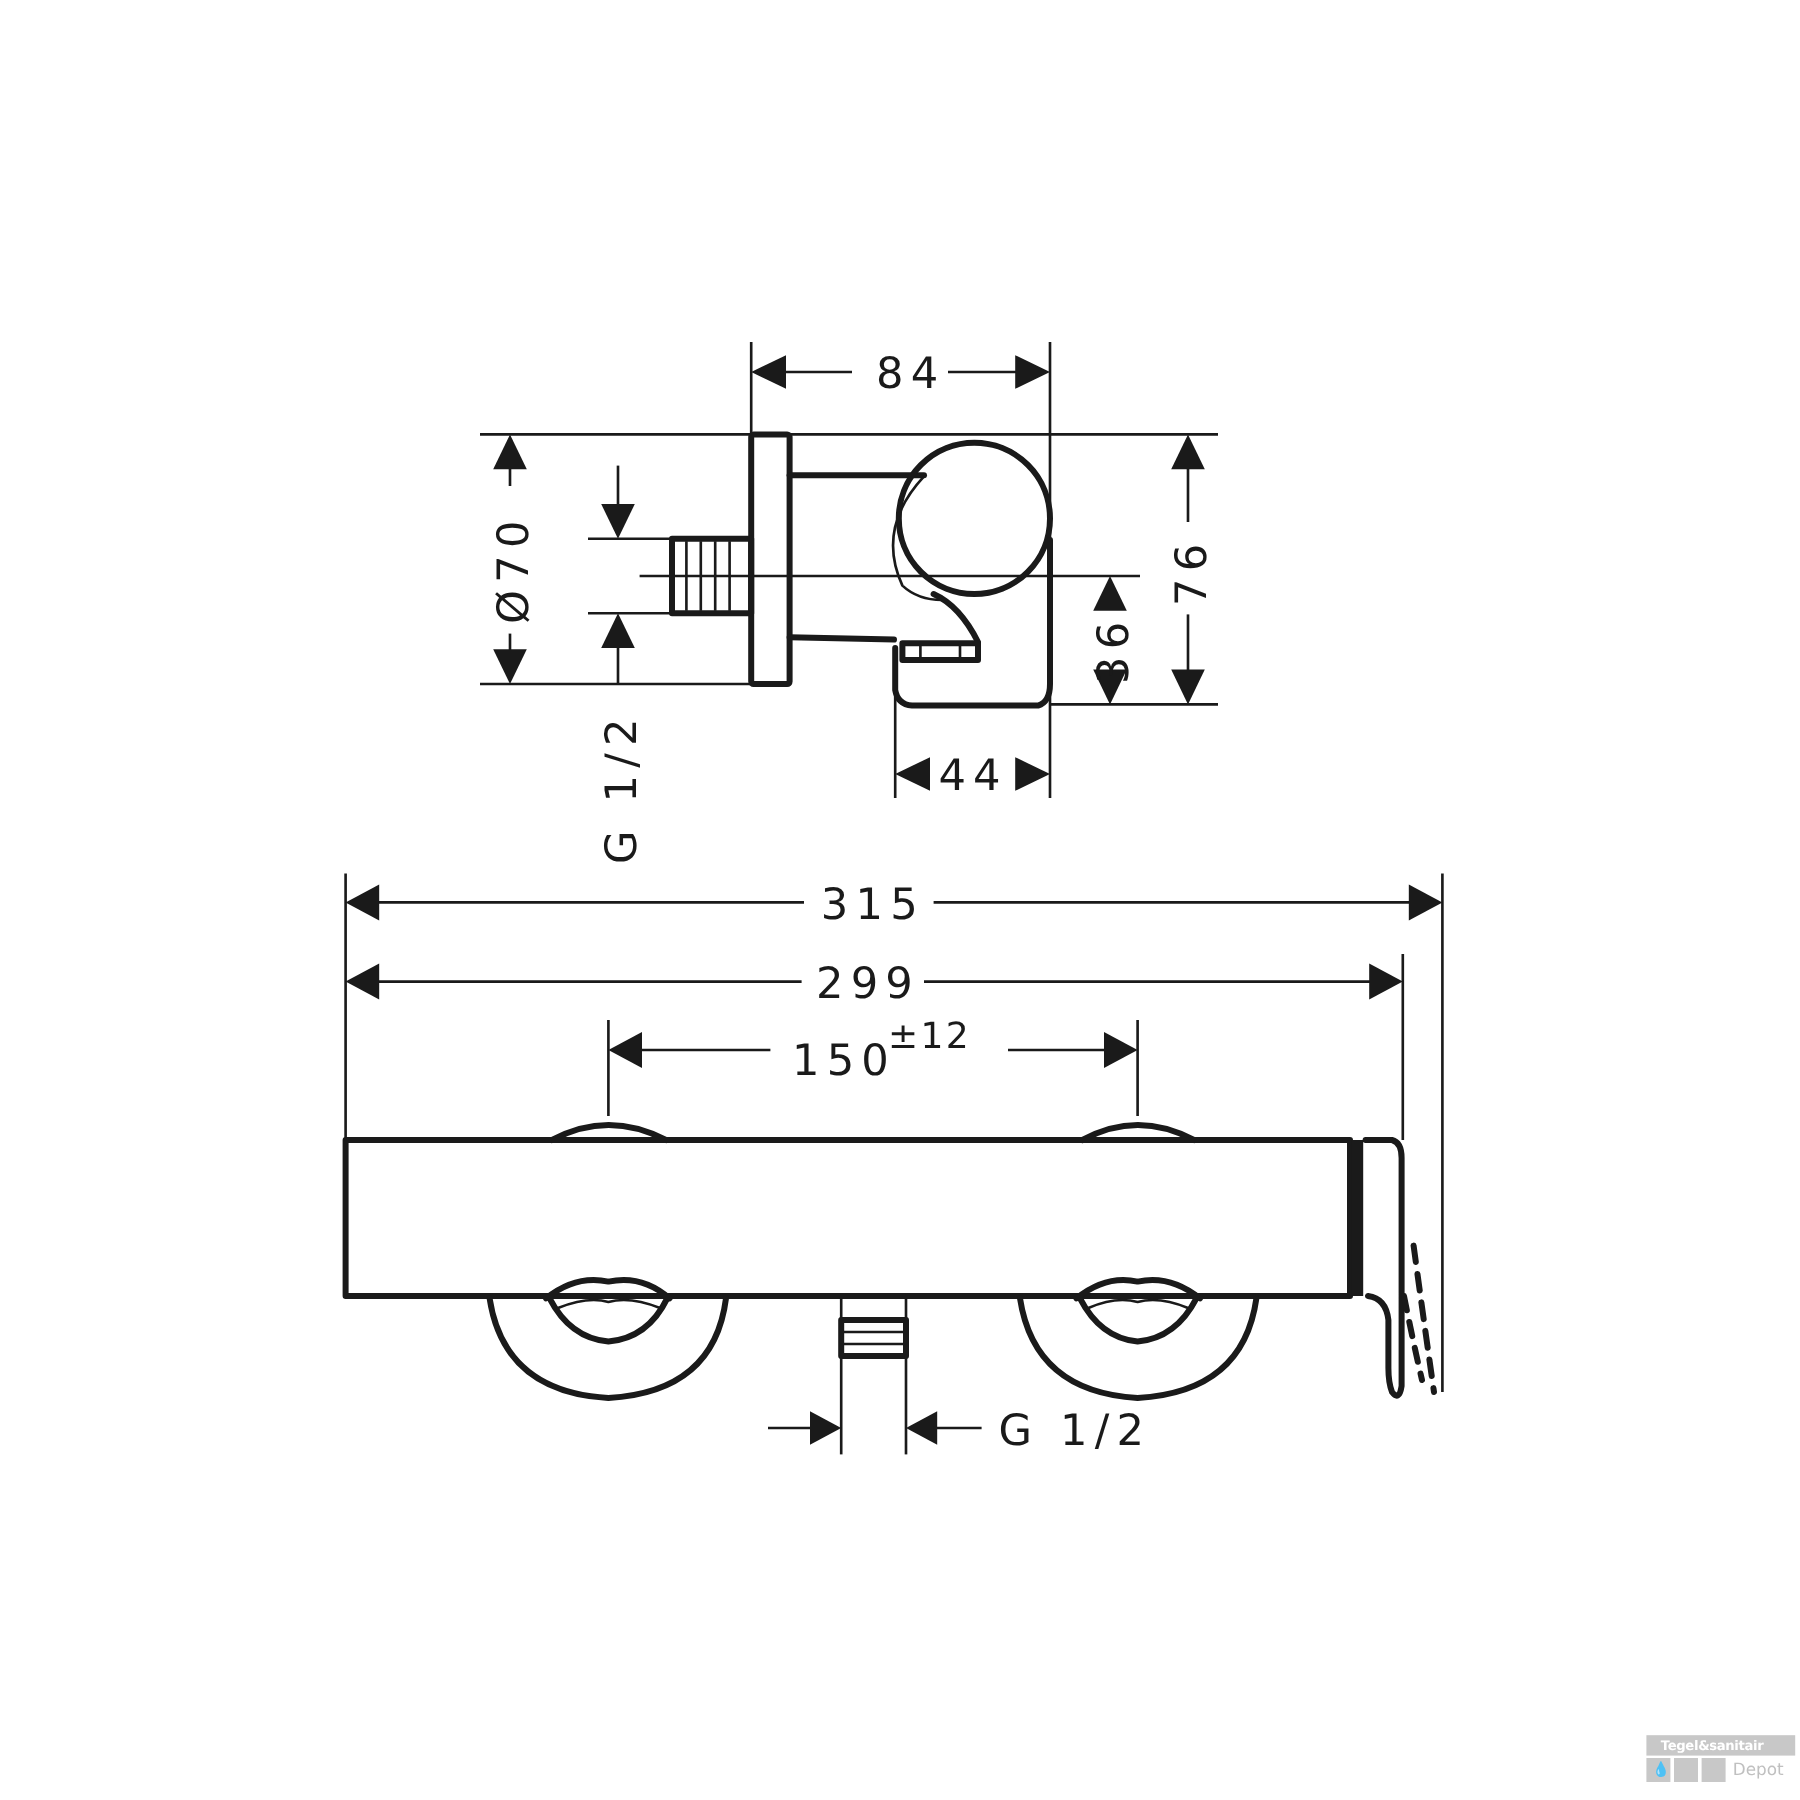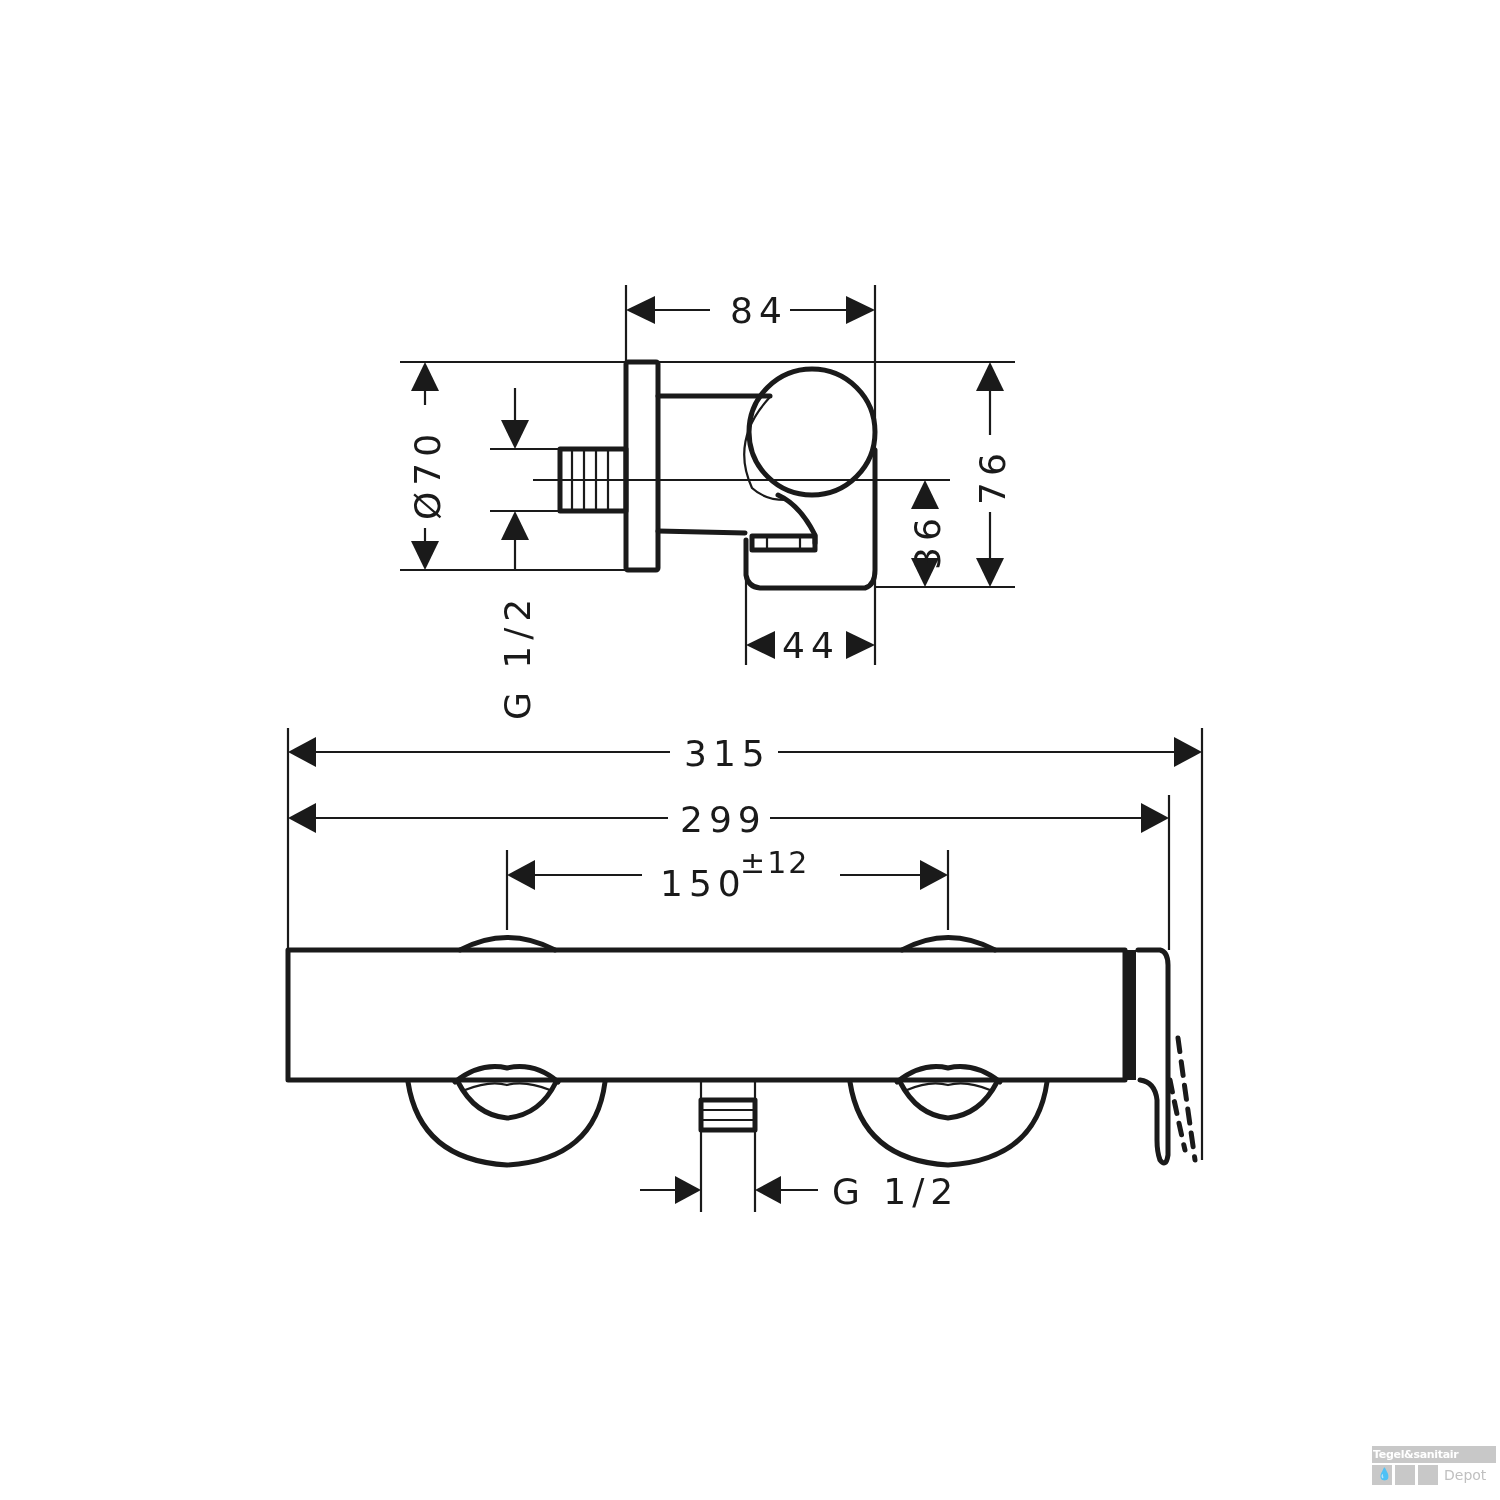--- a/index.html
+++ b/index.html
@@ -6,21 +6,21 @@
     body { width: 1500px; height: 1500px; position: relative; overflow: hidden;
            font-family: "DejaVu Sans", sans-serif; }
     #drawing { position: absolute; left: 0; top: 0; width: 1500px; height: 1500px; }
     .dim-text { font-family: "DejaVu Sans", sans-serif; font-size: 36px; fill: #1a1a1a; letter-spacing: 6px; }
     .dim-sup { font-family: "DejaVu Sans", sans-serif; font-size: 30px; fill: #1a1a1a; letter-spacing: 2px; }
     .thin { stroke: #1a1a1a; stroke-width: 2.2; fill: none; }
     .thick { stroke: #1a1a1a; stroke-width: 5; fill: none; stroke-linejoin: round; stroke-linecap: round; }
     .arrow { fill: #1a1a1a; stroke: none; }
     .logo { position: absolute; left: 1372px; top: 1446px; width: 124px; }
     .logo-top { background: #c8c8c8; color: #ffffff; font-family: "DejaVu Sans", sans-serif;
-                font-weight: bold; font-size: 11px; padding: 2px 1px; white-space: nowrap; letter-spacing: -0.3px; }
+                font-weight: bold; font-size: 11px; padding: 2px 12px; white-space: nowrap; letter-spacing: -0.3px; }
     .logo-bottom { display: flex; align-items: center; margin-top: 2px; gap: 3px; }
     .logo-sq { width: 20px; height: 20px; background: #c8c8c8; display: inline-block; position: relative; }
     .logo-drop { color: #ffffff; font-size: 12px; position: absolute; left: 5px; top: 2px; }
     .logo-depot { color: #c0c0c0; font-family: "DejaVu Sans", sans-serif; font-size: 14px; margin-left: 3px; }
   </style>
 </head>
 <body>
 
 <svg id="drawing" viewBox="0 0 1500 1500" xmlns="http://www.w3.org/2000/svg">
 

